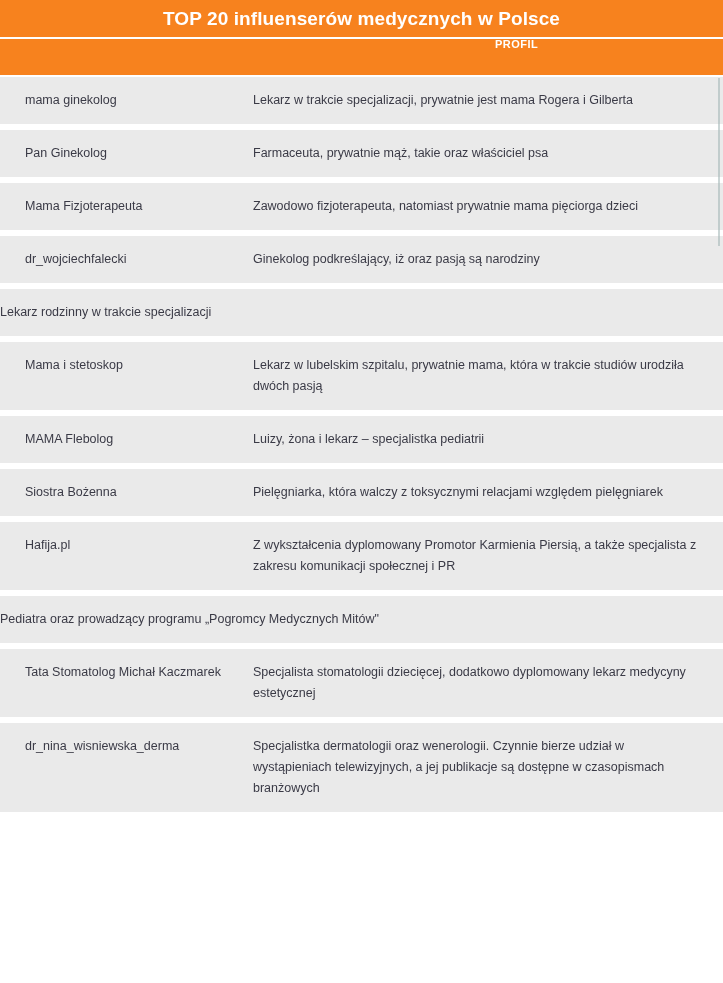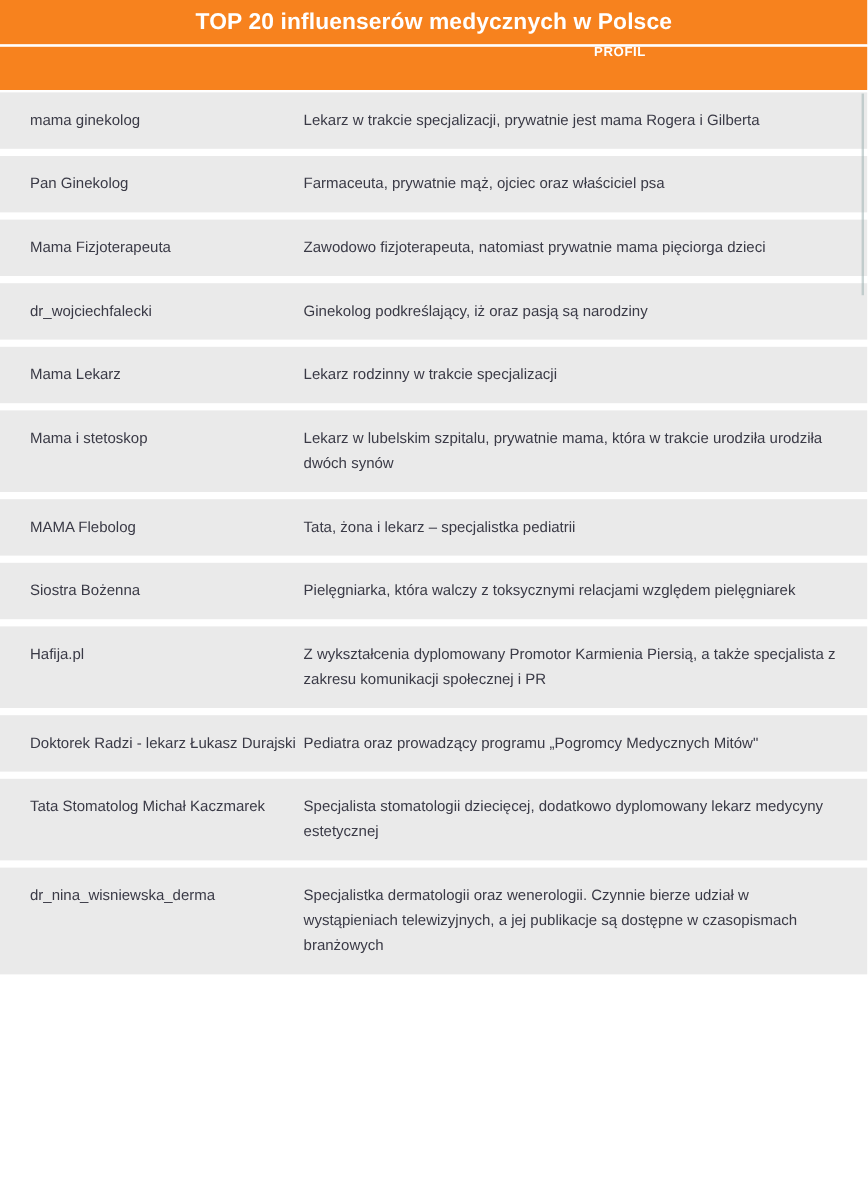--- a/index.html
+++ b/index.html
@@ -138,52 +138,50 @@
     <div class="cell c-profile">PROFIL</div>
   </div>
 
   <div class="table-body" id="table-body">
       <div class="row">
         <div class="cell c-profile">mama ginekolog</div>
         <div class="cell c-who">Lekarz w trakcie specjalizacji, prywatnie jest mama Rogera i Gilberta</div>
       </div>
       <div class="row">
         <div class="cell c-profile">Pan Ginekolog</div>
-        <div class="cell c-who">Farmaceuta, prywatnie mąż, ojciec oraz właściciel psa</div>
+        <div class="cell c-who">Farmaceuta, prywatnie mąż, takie oraz właściciel psa</div>
       </div>
       <div class="row">
         <div class="cell c-profile">Mama Fizjoterapeuta</div>
         <div class="cell c-who">Zawodowo fizjoterapeuta, natomiast prywatnie mama pięciorga dzieci</div>
       </div>
       <div class="row">
         <div class="cell c-profile">dr_wojciechfalecki</div>
         <div class="cell c-who">Ginekolog podkreślający, iż oraz pasją są narodziny</div>
       </div>
       <div class="row">
-        <div class="cell c-profile">Mama Lekarz</div>
         <div class="cell c-who">Lekarz rodzinny w trakcie specjalizacji</div>
       </div>
       <div class="row">
         <div class="cell c-profile">Mama i stetoskop</div>
-        <div class="cell c-who">Lekarz w lubelskim szpitalu, prywatnie mama, która w trakcie urodziła urodziła dwóch synów</div>
+        <div class="cell c-who">Lekarz w lubelskim szpitalu, prywatnie mama, która w trakcie studiów urodziła dwóch pasją</div>
       </div>
       <div class="row">
         <div class="cell c-profile">MAMA Flebolog</div>
-        <div class="cell c-who">Tata, żona i lekarz – specjalistka pediatrii</div>
+        <div class="cell c-who">Luizy, żona i lekarz – specjalistka pediatrii</div>
       </div>
       <div class="row">
         <div class="cell c-profile">Siostra Bożenna</div>
         <div class="cell c-who">Pielęgniarka, która walczy z toksycznymi relacjami względem pielęgniarek</div>
       </div>
       <div class="row">
         <div class="cell c-profile">Hafija.pl</div>
         <div class="cell c-who">Z wykształcenia dyplomowany Promotor Karmienia Piersią, a także specjalista z zakresu komunikacji społecznej i PR</div>
       </div>
       <div class="row">
-        <div class="cell c-profile">Doktorek Radzi - lekarz Łukasz Durajski</div>
         <div class="cell c-who">Pediatra oraz prowadzący programu „Pogromcy Medycznych Mitów"</div>
       </div>
       <div class="row">
         <div class="cell c-profile">Tata Stomatolog Michał Kaczmarek</div>
         <div class="cell c-who">Specjalista stomatologii dziecięcej, dodatkowo dyplomowany lekarz medycyny estetycznej</div>
       </div>
       <div class="row">
         <div class="cell c-profile">dr_nina_wisniewska_derma</div>
         <div class="cell c-who">Specjalistka dermatologii oraz wenerologii. Czynnie bierze udział w wystąpieniach telewizyjnych, a jej publikacje są dostępne w czasopismach branżowych</div>
       </div>

